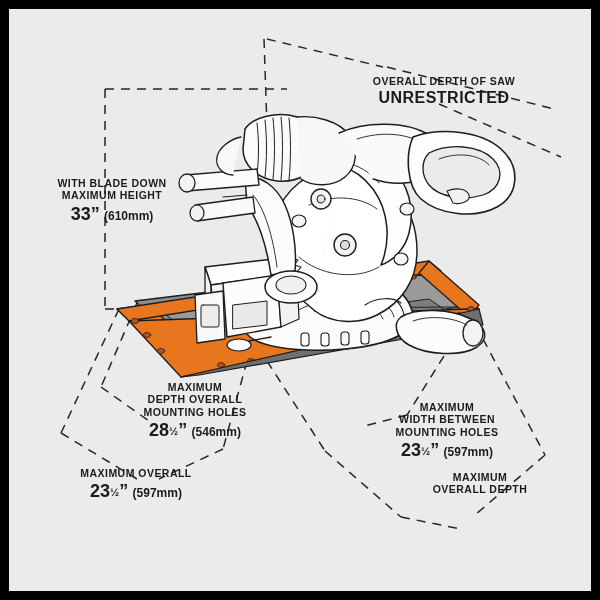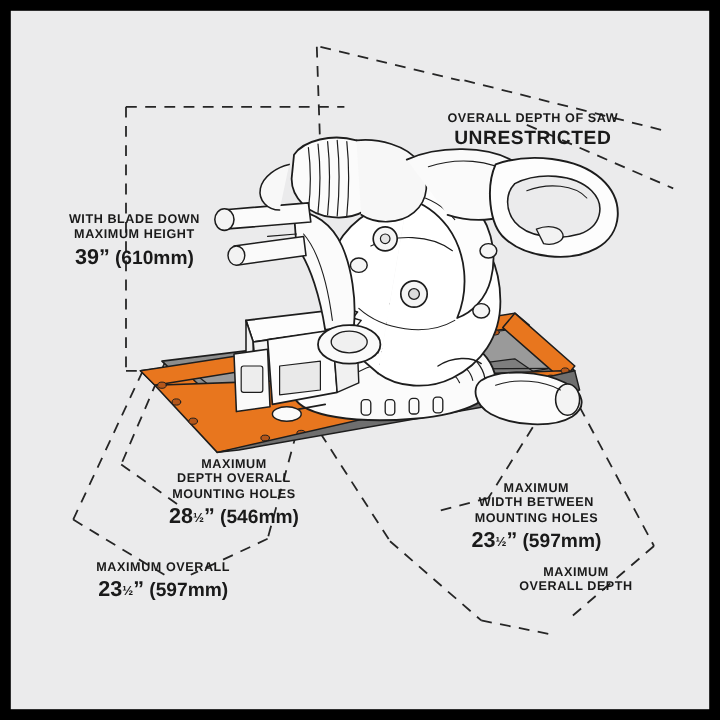--- a/index.html
+++ b/index.html
@@ -16,21 +16,21 @@
             overflow:visible;}
 
   .lbl{position:absolute;text-align:center;color:#1a1a1a;
        line-height:1.18;letter-spacing:.02em;}
   .lbl .cap{font-size:10.5px;font-weight:700;letter-spacing:.045em;
             white-space:nowrap;}
   .lbl .cap.big{font-size:16px;letter-spacing:.03em;}
   .lbl .val{font-size:15.5px;font-weight:700;white-space:nowrap;
             margin-top:2px;letter-spacing:0;}
   .lbl .val .in{font-size:18px;}
-  .lbl .val .mm{font-size:16px;}
+  .lbl .val .mm{font-size:12px;}
   .frac{display:inline-block;font-size:11px;line-height:1;
         position:relative;top:-1px;}
 </style>
 </head>
 <body>
 
 <div id="frame">
   <div id="canvas">
 
     <svg class="layer" viewBox="0 0 582 582">
@@ -215,26 +215,26 @@
         <path d="M356,296 C368,288 384,288 392,294" fill="none" stroke-width="1.2"></path>
 
         <path d="M232,128 C222,130 210,138 208,148 C206,158 214,166 224,166" fill="#f8f8f8" stroke-width="1.3"></path>
       </g>
     </svg>
 
     <div class="lbl" style="left:18px;top:168px;width:170px;">
       <div class="cap">WITH BLADE DOWN</div>
       <div class="cap">MAXIMUM HEIGHT</div>
       <div class="val">
-        <span class="in">39</span><span class="in">”</span>
+        <span class="in">33</span><span class="in">”</span>
         <span class="mm">(610mm)</span>
       </div>
     </div>
 
-    <div class="lbl" style="left:328px;top:66px;width:214px;margin-top:18px;">
+    <div class="lbl" style="left:328px;top:66px;width:214px;">
       <div class="cap">OVERALL DEPTH OF SAW</div>
       <div class="cap big" style="margin-top:2px;">UNRESTRICTED</div>
     </div>
 
     <div class="lbl" style="left:96px;top:372px;width:180px;">
       <div class="cap">MAXIMUM</div>
       <div class="cap">DEPTH OVERALL</div>
       <div class="cap">MOUNTING HOLES</div>
       <div class="val">
         <span class="in">28</span><span class="frac">½</span><span class="in">”</span>

